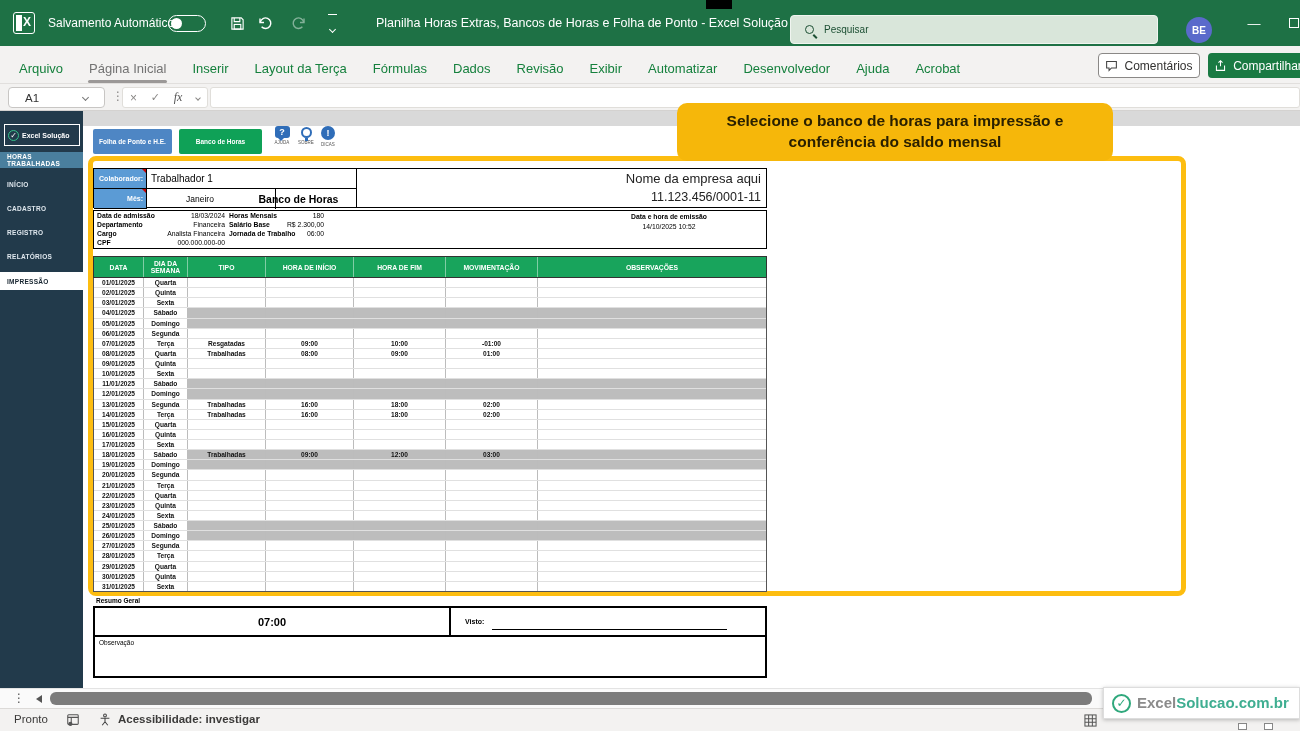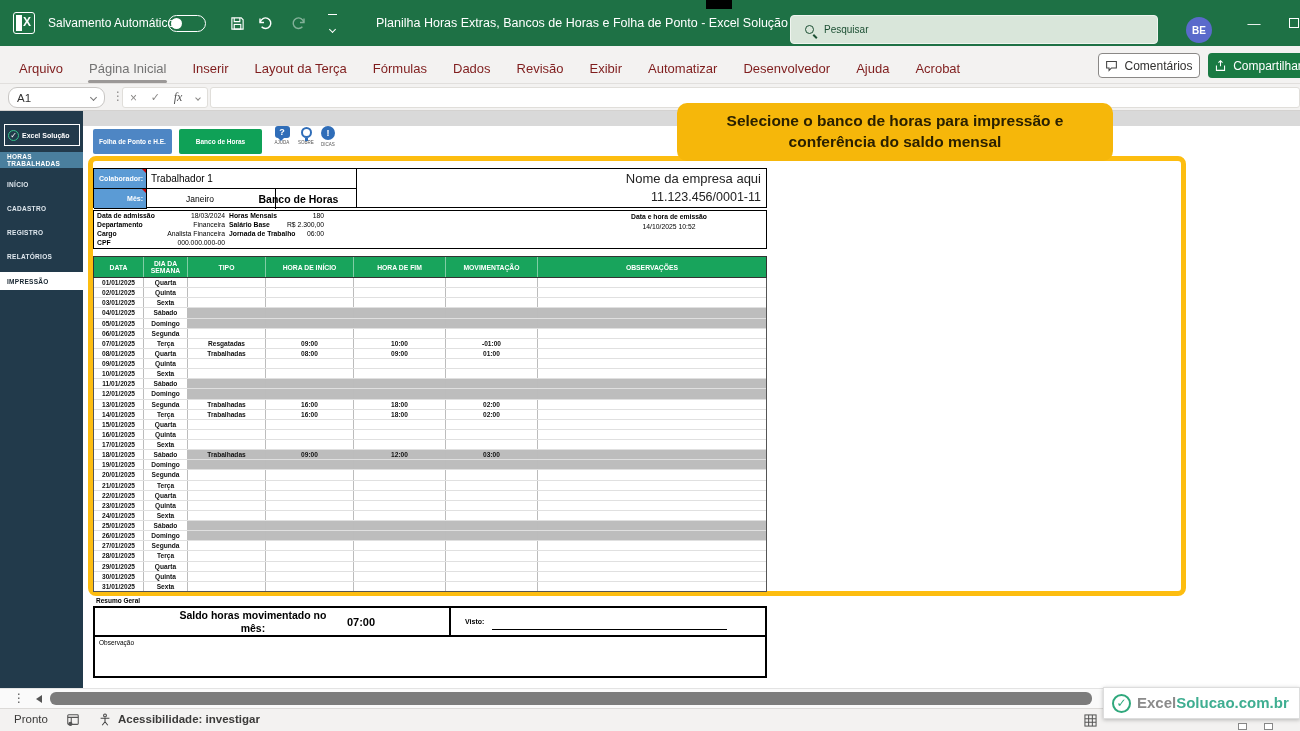--- a/index.html
+++ b/index.html
@@ -26,28 +26,28 @@
   .mag{width:9px;height:9px;border:1.6px solid #1c4f33;border-radius:50%;position:relative;flex:0 0 auto;}
   .mag::after{content:"";position:absolute;left:8px;top:8px;width:5px;height:1.6px;background:#1c4f33;transform:rotate(45deg);transform-origin:0 0;}
   .search-text{font-size:10px;text-align:right;}
   .avatar{position:absolute;left:1186px;top:17px;width:26px;height:26px;border-radius:50%;background:#5a6acb;color:#fff;font-size:10px;font-weight:700;display:flex;align-items:center;justify-content:center;}
   .win-min{position:absolute;left:1242px;top:13px;width:24px;height:20px;color:#fff;font-size:13px;display:flex;align-items:center;justify-content:center;}
   .win-max{position:absolute;left:1289px;top:18px;width:10px;height:10px;border:1.4px solid #fff;}
   .top-black{position:absolute;left:706px;top:0;width:26px;height:9px;background:#000;}
   
   .ribbon{position:absolute;left:0;top:46px;width:1300px;height:38px;background:#f3f2f1;border-bottom:1px solid #e1dfdd;}
   .rtabs{position:absolute;left:6px;bottom:0;display:flex;height:30px;}
-  .rtab{padding:0 13px;display:flex;align-items:center;font-size:13px;color:#7f1d1d;position:relative;white-space:nowrap;}
+  .rtab{padding:0 13px;display:flex;align-items:center;font-size:13px;color:#15803d;position:relative;white-space:nowrap;}
   .rtab.active{color:#737373;font-weight:400;}
   .rtab.active::after{content:"";position:absolute;left:12px;right:12px;bottom:0;height:2.6px;background:#9b9897;border-radius:2px;}
   .comments-btn{position:absolute;left:1098px;top:7px;width:102px;height:25px;background:#fff;border:1px solid #8a8886;border-radius:4px;display:flex;align-items:center;justify-content:center;gap:6px;font-size:12px;color:#323130;}
   .share-btn{position:absolute;left:1208px;top:7px;width:100px;height:25px;background:#1a7a43;border-radius:4px;display:flex;align-items:center;justify-content:center;gap:6px;font-size:12px;color:#fff;}
   
   .fbar{position:absolute;left:0;top:84px;width:1300px;height:27px;background:#f3f2f1;border-bottom:1px solid #d4d2d0;}
-  .namebox{position:absolute;left:8px;top:3px;width:97px;height:21px;background:#fff;border:1px solid #c8c6c4;border-radius:9px;display:flex;align-items:center;font-size:11.5px;color:#333;padding:0 8px;justify-content:space-between;}
+  .namebox{position:absolute;left:8px;top:3px;width:97px;height:21px;background:#fff;border:1px solid #c8c6c4;border-radius:4px;display:flex;align-items:center;font-size:11.5px;color:#333;padding:0 16px;justify-content:space-between;}
   .fdots{position:absolute;left:112px;top:5px;color:#8a8886;font-size:12px;}
   .fbtns{position:absolute;left:122px;top:3px;width:86px;height:21px;background:#fff;border:1px solid #e0deda;border-radius:3px;display:flex;align-items:center;justify-content:space-around;color:#8a8886;}
   .fx{font-family:"Liberation Serif","DejaVu Serif",serif;font-style:italic;font-size:12px;color:#555;}
   .finput{position:absolute;left:210px;top:3px;right:0;height:21px;background:#fff;border:1px solid #e0deda;border-radius:3px;font-size:11px;color:#222;padding:0 6px;line-height:19px;}
   
   .sheetbg{position:absolute;left:83px;top:111px;width:1217px;height:577px;background:#fff;}
   .graystrip{position:absolute;left:83px;top:111px;width:1217px;height:15px;background:#d9d9d9;}
   
   .sidebar{position:absolute;left:0;top:111px;width:83px;height:577px;background:#223a4b;}
   .logo-box{position:absolute;left:4px;top:124px;width:76px;height:22px;border:1px solid #fff;display:flex;align-items:center;gap:3px;padding-left:3px;z-index:3;}
@@ -576,21 +576,20 @@
         <div class="tc c3"></div>
         <div class="tc c4"></div>
         <div class="tc c5"></div>
         <div class="tc c6"></div>
       </div>
     </div>
 
   <div class="resumo-lbl">Resumo Geral</div>
   <div class="sum-box">
     <div class="sum-left">
-      <span class="saldo-lbl">Saldo horas movimentado no mês:</span>
       <span class="saldo-val">07:00</span>
     </div>
     <div class="sum-right">
       <span class="visto-lbl">Visto:</span>
       <span class="visto-line"></span>
     </div>
   </div>
   <div class="obs-box">
     <span>Observação</span>
   </div>

